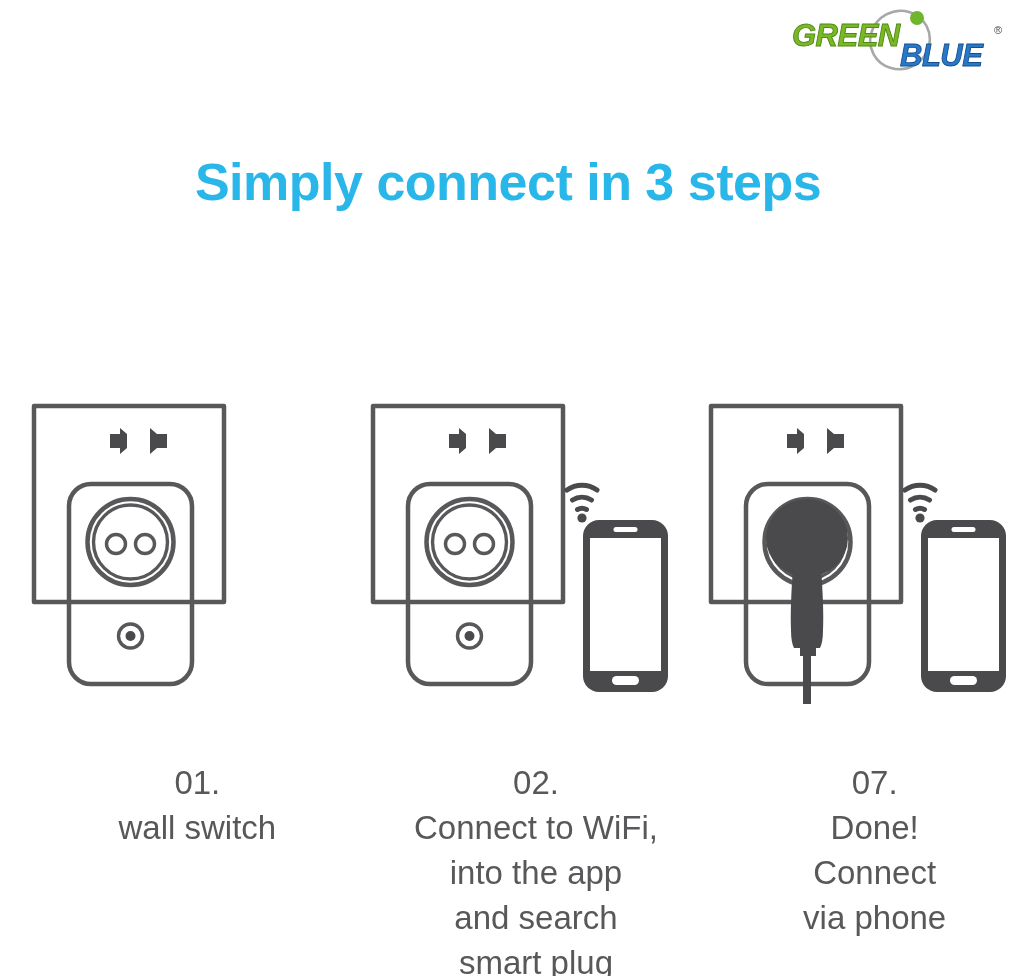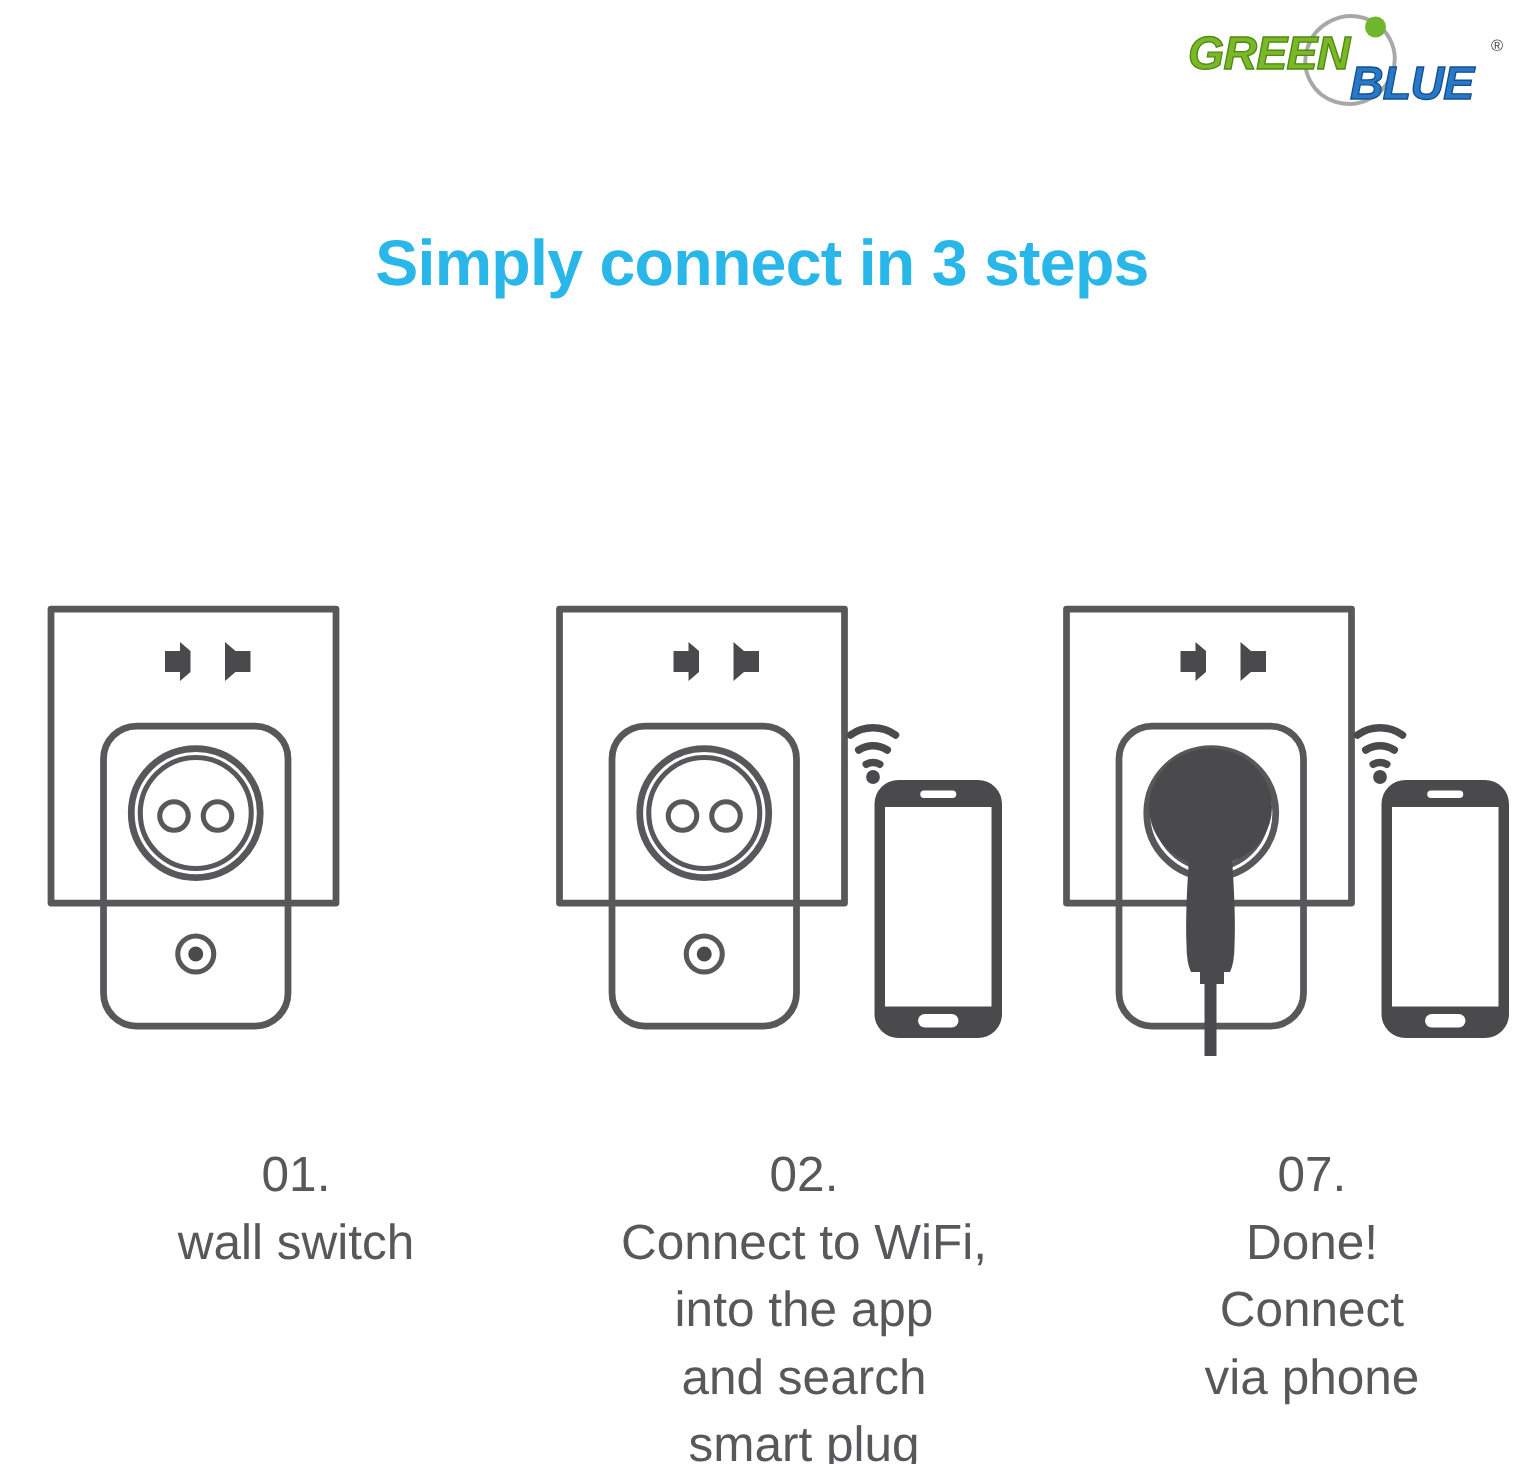--- a/index.html
+++ b/index.html
@@ -25,21 +25,21 @@
     height: 64px;
   }
 
   
   .headline {
     position: absolute;
     top: 152px;
     left: 0;
     width: 1016px;
     text-align: center;
-    font-size: 43px;
+    font-size: 52px;
     font-weight: bold;
     letter-spacing: -0.5px;
     color: #29b6e8;
     font-family: "Liberation Sans", sans-serif;
   }
 
   
   .steps {
     position: absolute;
     top: 392px;

